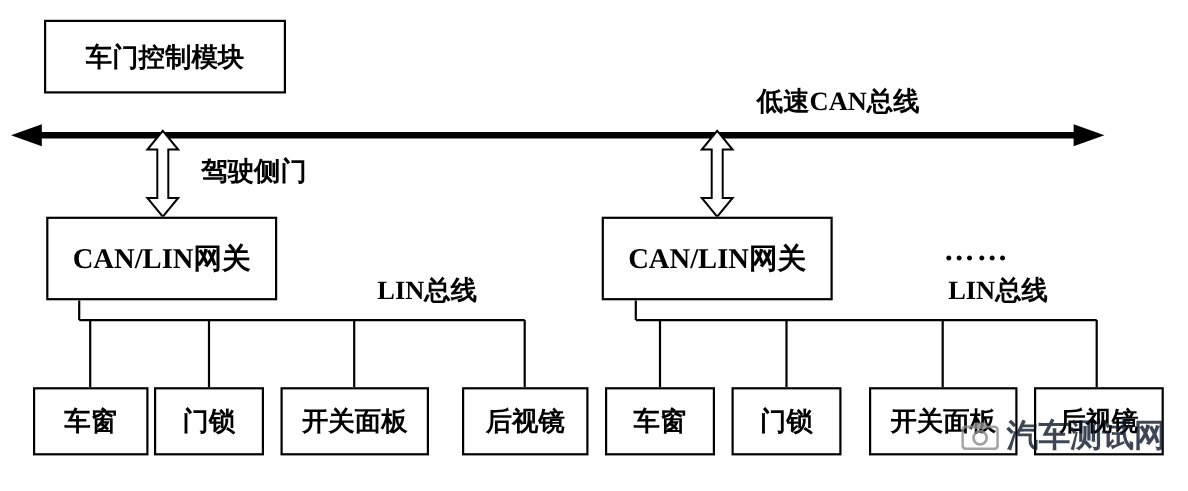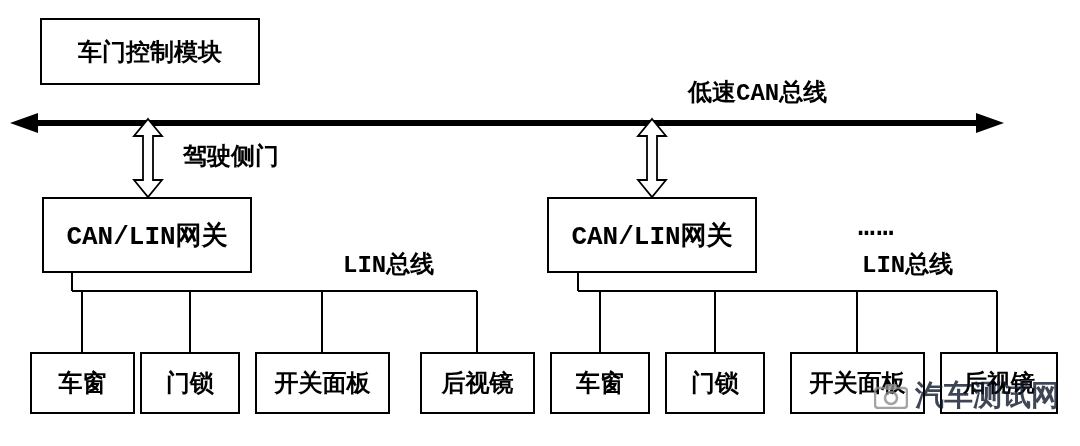--- a/index.html
+++ b/index.html
@@ -5,21 +5,20 @@
   * { margin: 0; padding: 0; box-sizing: border-box; }
   html, body { background: #ffffff; }
   body { font-family: "Liberation Serif", "DejaVu Serif", serif; }
 
   .canvas {
     position: relative;
     width: 1080px;
     height: 416px;
     background: #ffffff;
     overflow: hidden;
-    font-family: Liberation Mono, monospace;
   }
 
   svg.lines {
     position: absolute;
     left: 0; top: 0;
     width: 1080px; height: 446px;
     pointer-events: none;
   }
 
   .box {

